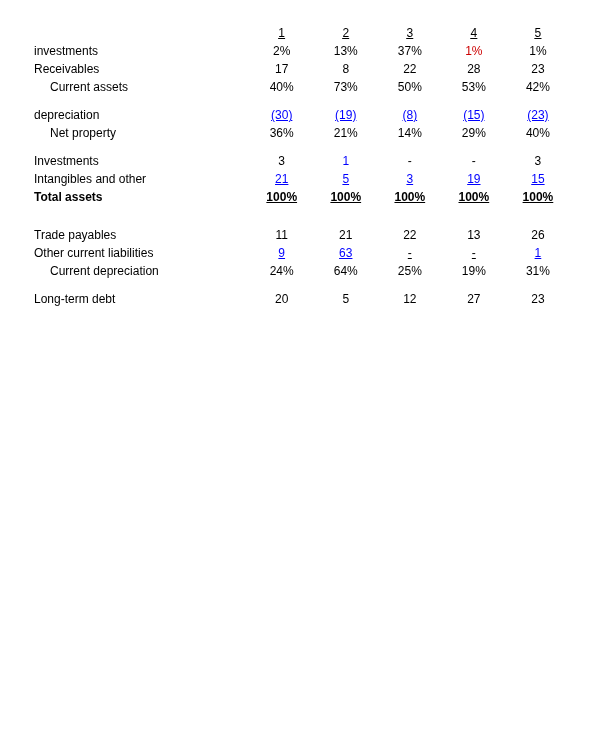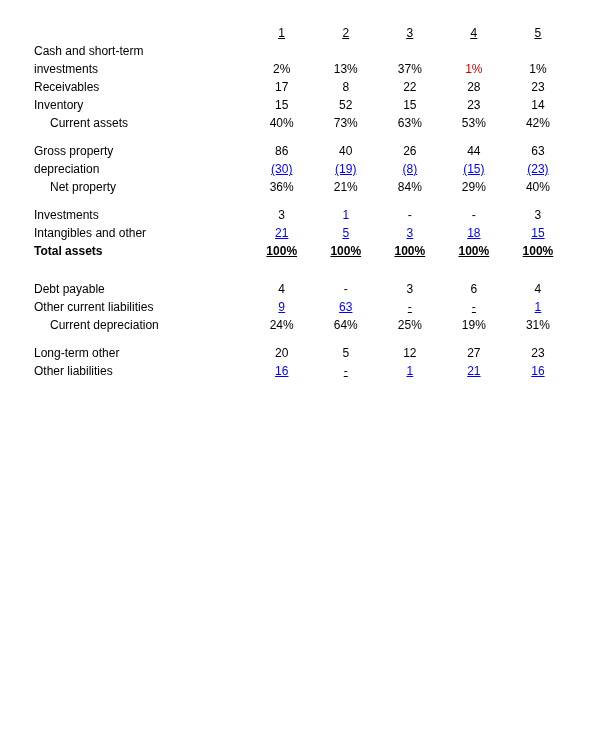--- a/index.html
+++ b/index.html
@@ -59,122 +59,103 @@
     <tr>
       <th></th>
       <th style="text-decoration:underline;"><u>1</u></th>
       <th><u>2</u></th>
       <th><u>3</u></th>
       <th><u>4</u></th>
       <th><u>5</u></th>
     </tr>
   </thead>
   <tbody id="table-body">
-  <tr>
-        <td colspan="6">Cash and short-term</td>
-      </tr>
       <tr>
         <td class="" style="">investments</td>
         <td style="">2%</td>
         <td style="">13%</td>
         <td style="">37%</td>
         <td style="color: rgb(204, 0, 0);">1%</td>
         <td style="">1%</td>
       </tr>
       <tr>
         <td class="" style="">Receivables</td>
         <td style="">17</td>
         <td style="">8</td>
         <td style="">22</td>
         <td style="">28</td>
         <td style="">23</td>
       </tr>
       <tr>
-        <td class="" style="">Inventory</td>
-        <td style="">15</td>
-        <td style="">52</td>
-        <td style="">15</td>
-        <td style="">23</td>
-        <td style="">14</td>
-      </tr>
-      <tr>
         <td class="indent" style="">    Current assets</td>
         <td style="">40%</td>
         <td style="">73%</td>
-        <td style="">63%</td>
+        <td style="">50%</td>
         <td style="">53%</td>
         <td style="">42%</td>
       </tr>
       <tr class="spacer">
         <td colspan="6" style="height:10px;"></td>
-      </tr>
-      <tr>
-        <td class="" style="">Gross property</td>
-        <td style="">86</td>
-        <td style="">40</td>
-        <td style="">26</td>
-        <td style="">44</td>
-        <td style="">63</td>
       </tr>
       <tr>
         <td class="" style="">depreciation</td>
         <td style="color: rgb(0, 0, 255);"><span style="text-decoration:underline;color:#0000ff;">(30)</span></td>
         <td style="color: rgb(0, 0, 255);"><span style="text-decoration:underline;color:#0000ff;">(19)</span></td>
         <td style="color: rgb(0, 0, 255);"><span style="text-decoration:underline;color:#0000ff;">(8)</span></td>
         <td style="color: rgb(0, 0, 255);"><span style="text-decoration:underline;color:#0000ff;">(15)</span></td>
         <td style="color: rgb(0, 0, 255);"><span style="text-decoration:underline;color:#0000ff;">(23)</span></td>
       </tr>
       <tr>
         <td class="indent" style="">    Net property</td>
         <td style="">36%</td>
         <td style="">21%</td>
-        <td style="">84%</td>
+        <td style="">14%</td>
         <td style="">29%</td>
         <td style="">40%</td>
       </tr>
       <tr class="spacer">
         <td colspan="6" style="height:10px;"></td>
       </tr>
       <tr>
         <td class="" style="">Investments</td>
         <td style="">3</td>
         <td style="color: rgb(0, 0, 255);">1</td>
         <td style="">-</td>
         <td style="">-</td>
         <td style="">3</td>
       </tr>
       <tr>
         <td class="" style="">Intangibles and other</td>
         <td style="color: rgb(0, 0, 255);"><span style="text-decoration:underline;color:#0000ff;">21</span></td>
         <td style="color: rgb(0, 0, 255);"><span style="text-decoration:underline;color:#0000ff;">5</span></td>
         <td style="color: rgb(0, 0, 255);"><span style="text-decoration:underline;color:#0000ff;">3</span></td>
-        <td style="color: rgb(0, 0, 255);"><span style="text-decoration:underline;color:#0000ff;">18</span></td>
+        <td style="color: rgb(0, 0, 255);"><span style="text-decoration:underline;color:#0000ff;">19</span></td>
         <td style="color: rgb(0, 0, 255);"><span style="text-decoration:underline;color:#0000ff;">15</span></td>
       </tr>
       <tr class="bold">
         <td class="" style="">Total assets</td>
         <td style="font-weight: bold; text-decoration: underline;">100%</td>
         <td style="font-weight: bold; text-decoration: underline;">100%</td>
         <td style="font-weight: bold; text-decoration: underline;">100%</td>
         <td style="font-weight: bold; text-decoration: underline;">100%</td>
         <td style="font-weight: bold; text-decoration: underline;">100%</td>
       </tr>
       <tr class="spacer">
         <td colspan="6" style="height:10px;"></td>
       </tr>
       <tr class="spacer">
         <td colspan="6" style="height:10px;"></td>
       </tr>
       <tr>
-        <td class="" style="">Debt payable</td>
-        <td style="">4</td>
-        <td style="">-</td>
-        <td style="">3</td>
-        <td style="">6</td>
-        <td style="">4</td>
+        <td class="" style="">Trade payables</td>
+        <td style="">11</td>
+        <td style="">21</td>
+        <td style="">22</td>
+        <td style="">13</td>
+        <td style="">26</td>
       </tr>
       <tr>
         <td class="" style="">Other current liabilities</td>
         <td style="color: rgb(0, 0, 255);"><span style="text-decoration:underline;color:#0000ff;">9</span></td>
         <td style="color: rgb(0, 0, 255);"><span style="text-decoration:underline;color:#0000ff;">63</span></td>
         <td style=""><span style="text-decoration:underline;">-</span></td>
         <td style=""><span style="text-decoration:underline;">-</span></td>
         <td style="color: rgb(0, 0, 255);"><span style="text-decoration:underline;color:#0000ff;">1</span></td>
       </tr>
       <tr>
@@ -182,29 +163,21 @@
         <td style="">24%</td>
         <td style="">64%</td>
         <td style="">25%</td>
         <td style="">19%</td>
         <td style="">31%</td>
       </tr>
       <tr class="spacer">
         <td colspan="6" style="height:10px;"></td>
       </tr>
       <tr>
-        <td class="" style="">Long-term other</td>
+        <td class="" style="">Long-term debt</td>
         <td style="">20</td>
         <td style="">5</td>
         <td style="">12</td>
         <td style="">27</td>
         <td style="">23</td>
       </tr>
-      <tr>
-        <td class="" style="">Other liabilities</td>
-        <td style="color: rgb(0, 0, 255);"><span style="text-decoration:underline;color:#0000ff;">16</span></td>
-        <td style=""><span style="text-decoration:underline;">-</span></td>
-        <td style="color: rgb(0, 0, 255);"><span style="text-decoration:underline;color:#0000ff;">1</span></td>
-        <td style="color: rgb(0, 0, 255);"><span style="text-decoration:underline;color:#0000ff;">21</span></td>
-        <td style="color: rgb(0, 0, 255);"><span style="text-decoration:underline;color:#0000ff;">16</span></td>
-      </tr>
     </tbody>
 </table>
 
 </body></html>

